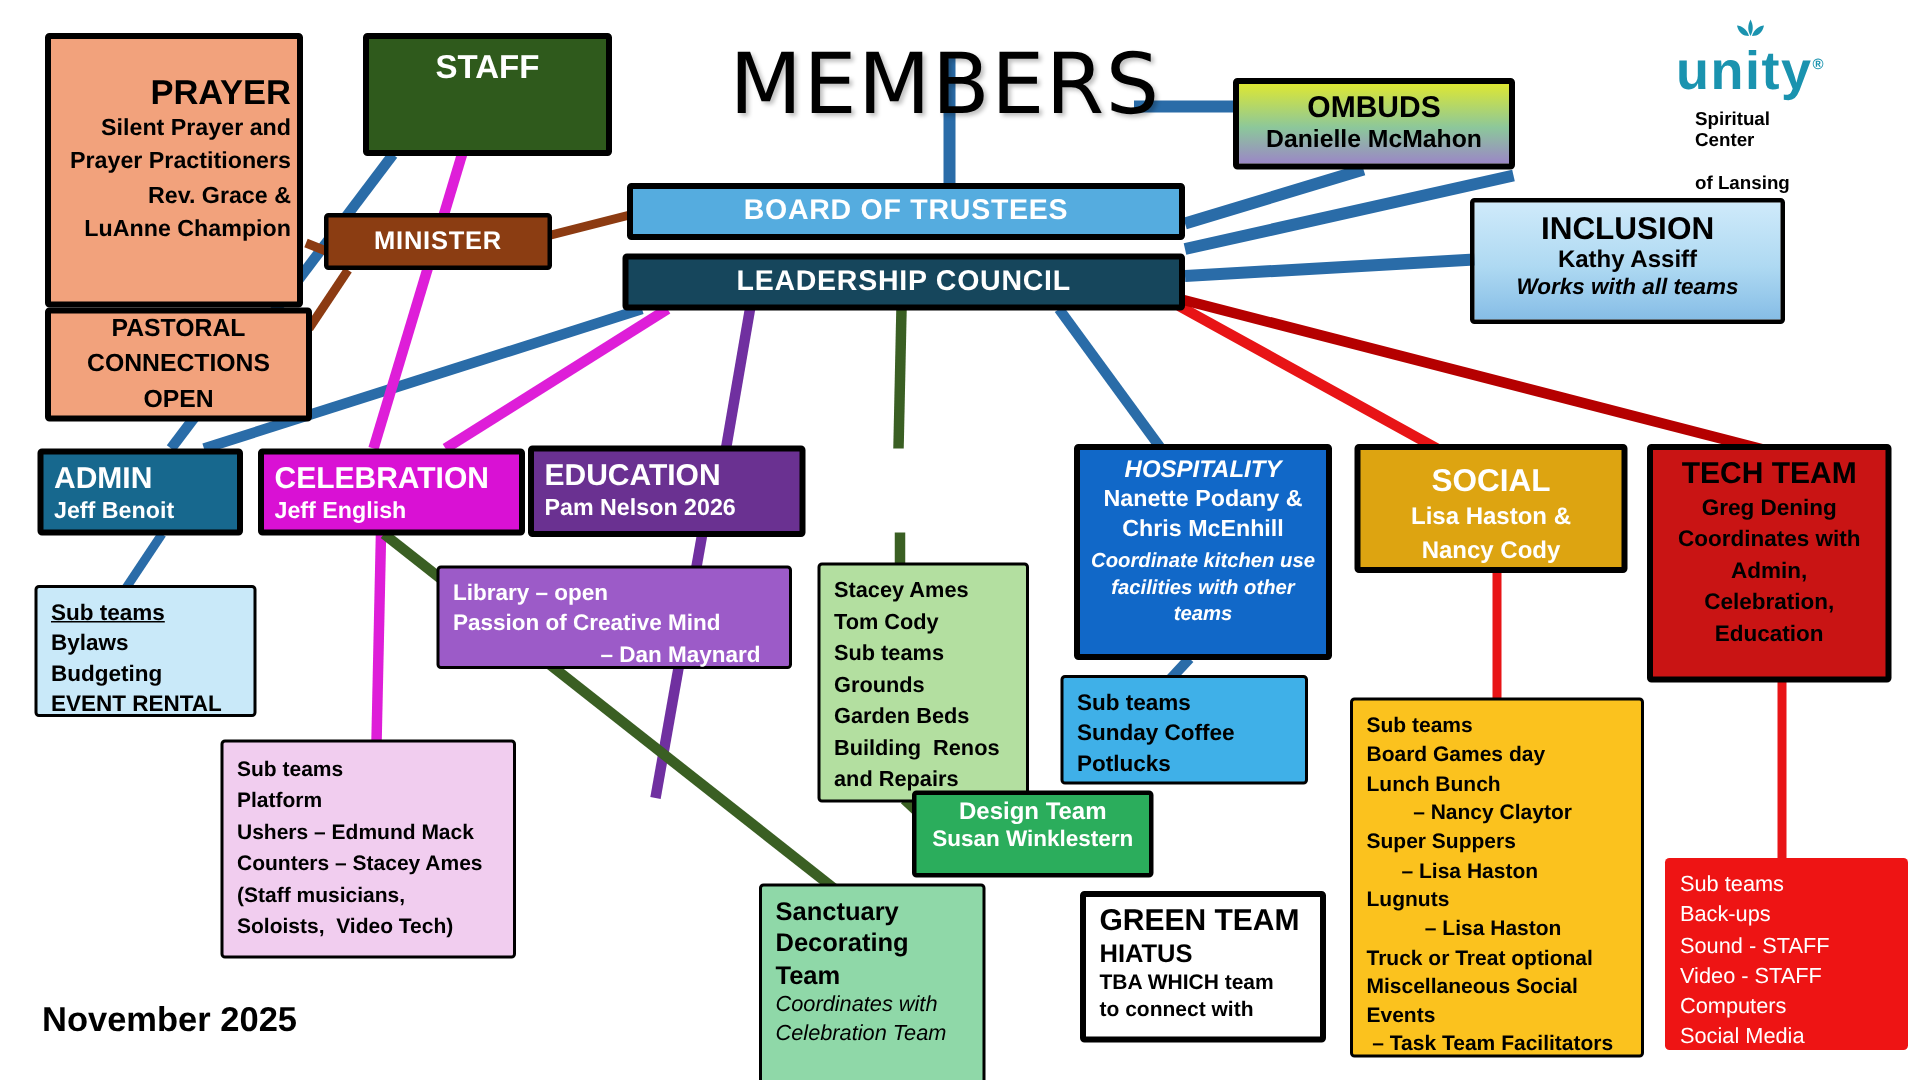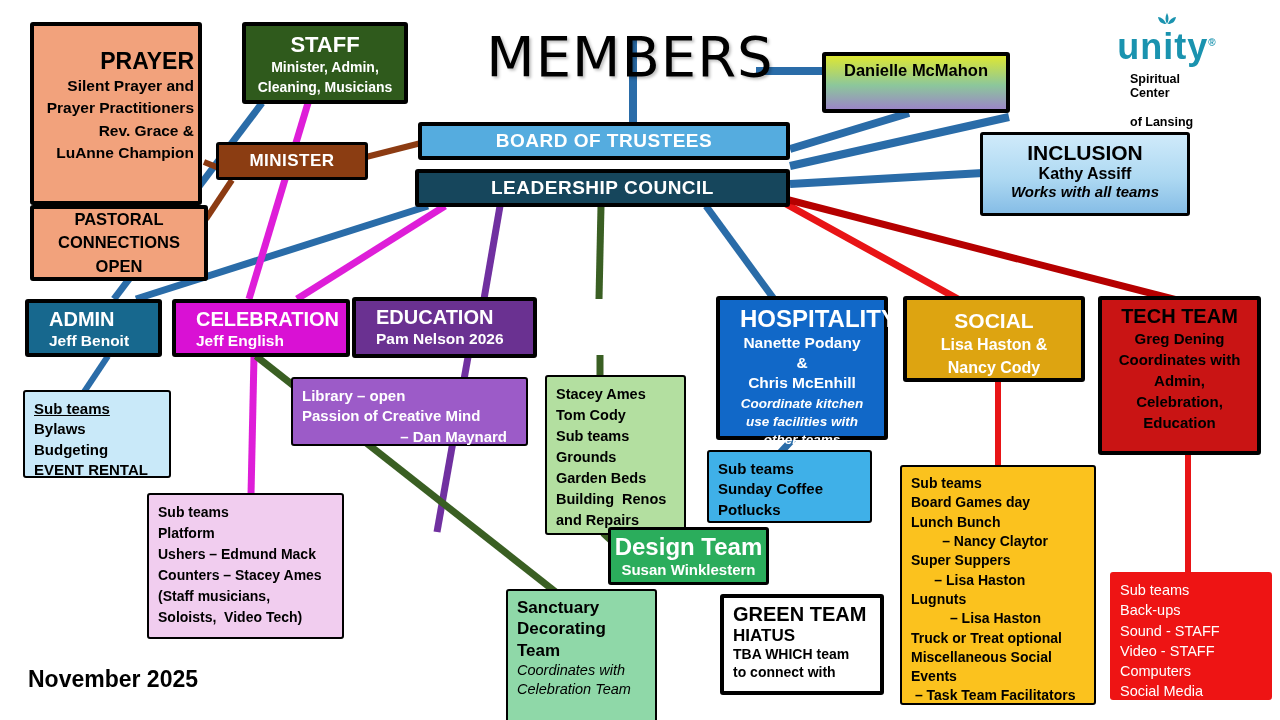--- a/index.html
+++ b/index.html
@@ -45,29 +45,29 @@
 
   
   #logo{position:absolute;left:1102px;top:12px;width:130px;color:#1A93AF;
         text-align:center;line-height:1;}
   #logo .word{font-size:36px;font-weight:bold;letter-spacing:1px;}
   #logo .word sup{font-size:10px;}
   #logo .sub{font-size:12.5px;font-weight:bold;text-align:left;padding-left:28px;line-height:1.15;}
   #logo svg{display:block;margin:0 auto 1px auto;}
 
   
-  .dept{padding:5px 20px;color:#fff;}
+  .dept{padding:5px 7px;color:#fff;}
   .dept .title{font-size:20px;}
   .dept .name{font-size:15.5px;font-weight:bold;line-height:1.3;}
   .b-admin{left:25px;top:299px;width:137px;height:58px;background:#17688E;}
   .b-celebration{left:172px;top:299px;width:178px;height:58px;background:#D911D4;}
   .b-education{left:352px;top:297px;width:185px;height:61px;background:#6A3191;}
   .b-facilities{left:545px;top:298px;width:162px;height:58px;background:#4A7A1E;}
   .b-hospitality{left:716px;top:296px;width:172px;height:144px;background:#1168C8;text-align:center;}
-  .b-hospitality .title{font-size:24px;}
+  .b-hospitality .title{font-size:16px;font-style:italic;}
   .b-hospitality .names{font-size:15.5px;font-weight:bold;line-height:1.3;}
   .b-hospitality .note{font-size:13.5px;font-weight:bold;font-style:italic;line-height:1.3;margin-top:2px;}
   .b-social{left:903px;top:296px;width:182px;height:86px;background:#DDA411;text-align:center;}
   .b-social .title{font-size:21px;margin-top:4px;}
   .b-social .names{font-size:16px;font-weight:bold;line-height:1.45;}
   .b-tech{left:1098px;top:296px;width:163px;height:159px;background:#C91414;text-align:center;padding:5px 2px;}
   .b-tech .title{font-size:20px;}
   .b-tech .list{font-size:15px;font-weight:bold;line-height:1.4;}
 
   
@@ -83,21 +83,21 @@
                      font-size:15px;line-height:1.35;}
   .b-social-sub{left:900px;top:465px;width:196px;height:240px;background:#FBC21E;
                 font-size:14px;line-height:1.38;}
   .b-celebration-sub{left:147px;top:493px;width:197px;height:146px;background:#F1CDEF;
                      font-size:14px;line-height:1.5;}
   .b-youth{left:367px;top:529px;width:129px;height:149px;background:#8B2173;color:#fff;
            border-width:5px;padding:6px 8px;}
   .b-youth .list{font-size:20px;font-weight:bold;line-height:1.35;}
   .b-design{left:608px;top:527px;width:161px;height:58px;background:#2BAD5C;color:#fff;
             border-width:3px;text-align:center;padding:3px 2px;}
-  .b-design .title{font-size:24px;}
+  .b-design .title{font-size:16px;}
   .b-design .name{font-size:15px;font-weight:bold;}
   .b-sanctuary{left:506px;top:589px;width:151px;height:146px;background:#8FD8A8;padding:6px 9px;font-weight:bold;}
   .b-sanctuary .list div:nth-child(-n+3){font-size:17px;line-height:1.25;}
   .b-sanctuary .list div:nth-child(n+4){font-size:14.5px;font-style:italic;font-weight:normal;line-height:1.3;}
   .b-green-team{left:720px;top:594px;width:164px;height:101px;background:#fff;padding:5px 9px;font-weight:bold;}
   .b-green-team .list div:nth-child(1){font-size:20px;}
   .b-green-team .list div:nth-child(2){font-size:17px;}
   .b-green-team .list div:nth-child(n+3){font-size:14px;line-height:1.25;}
   .b-tech-sub{left:1110px;top:572px;width:162px;height:128px;background:#EE1414;color:#fff;
               border:none;font-size:14.5px;line-height:1.4;padding:8px 10px;}
@@ -145,39 +145,36 @@
     <div class="body">Silent Prayer and Prayer Practitioners</div>
     <div class="body">Rev. Grace &amp; LuAnne Champion</div>
   </div>
 
   <div class="box b-pastoral">
     <span>PASTORAL CONNECTIONS OPEN</span>
   </div>
 
   <div class="box b-staff">
     <span class="title">STAFF</span>
-    <div class="list">
-        <div>Minister, Admin,</div>
-        <div>Cleaning, Musicians</div>
-      </div>
   </div>
 
   <div class="box b-minister">
     <span class="title">MINISTER</span>
   </div>
 
   <div class="box b-board">
     <span class="title">BOARD OF TRUSTEES</span>
   </div>
 
   <div class="box b-council">
     <span class="title">LEADERSHIP COUNCIL</span>
   </div>
 
   <div class="box b-ombuds">
+    <span class="title">OMBUDS</span>
     <div class="name">Danielle McMahon</div>
   </div>
 
   <div id="logo">
     <svg width="26" height="16" viewBox="0 0 26 16">
       <path d="M13 1 C11 5,11 8,13 12 C15 8,15 5,13 1Z" fill="#1A93AF"></path>
       <path d="M4 5 C7 5,11 8,12 12 C8 12,5 10,4 5Z" fill="#1A93AF"></path>
       <path d="M22 5 C19 5,15 8,14 12 C18 12,21 10,22 5Z" fill="#1A93AF"></path>
     </svg>
     <div class="word"><span>unity</span><sup>®</sup></div>

